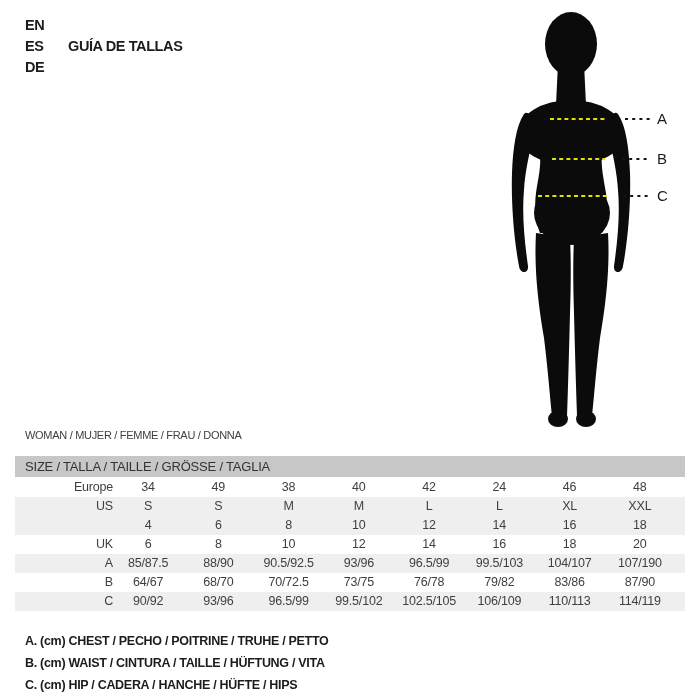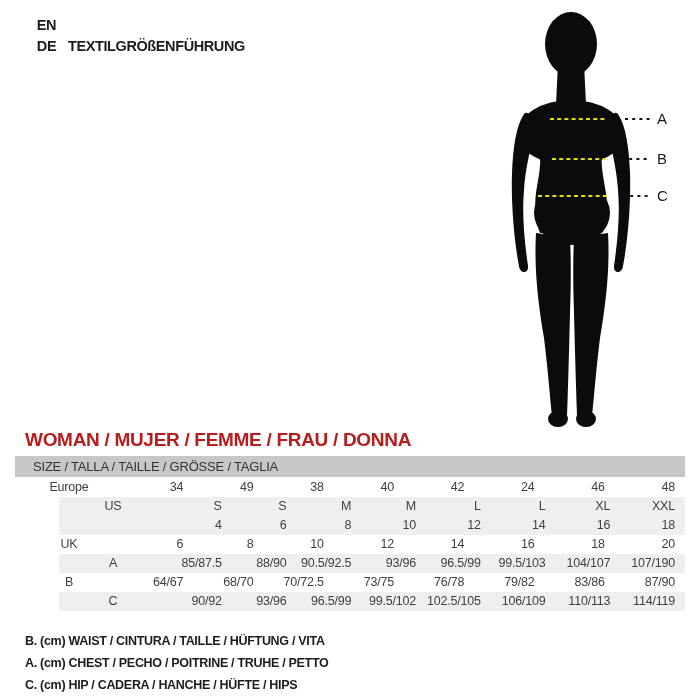--- a/index.html
+++ b/index.html
@@ -11,81 +11,84 @@
   }
   .canvas { position: relative; width: 700px; height: 700px; overflow: hidden; background: #fff; }
 
   
   .lang-block { position: absolute; left: 25px; top: 14px; }
   .lang-row { display: flex; height: 21px; align-items: center; }
   .lang-code, .lang-label {
     font-weight: bold; font-size: 14.5px; letter-spacing: -0.4px; color: #1c1c1c;
     white-space: nowrap;
   }
-  .lang-code { width: 43px; text-align: center; }
+  .lang-code { width: 43px; }
 
   
   .figure { position: absolute; left: 478px; top: 8px; width: 212px; height: 424px; }
   .figure svg { display: block; }
   .marker-label { font-family: "Liberation Sans", sans-serif; font-size: 15px; fill: #1b1b1b; }
 
   
   .section-title {
     position: absolute; left: 25px; top: 429px;
-    font-weight: bold; font-size: 19px; letter-spacing: -0.3px; color: #b91c1c;
+    font-weight: normal; font-size: 11px; letter-spacing: -0.3px; color: #404040;
     white-space: nowrap;
   }
 
   
   .size-table { position: absolute; left: 15px; top: 456px; width: 670px; }
   .table-header {
     height: 21px; line-height: 21px;
     background: var(--header-bg, #c7c7c7);
     color: #333; font-size: 13px; letter-spacing: -0.2px;
-    padding-left: 18px; box-sizing: border-box;
+    padding-left: 10px; box-sizing: border-box;
     margin-bottom: 1px;
   }
   .table-row {
     display: grid;
     grid-template-columns: 98px repeat(8, 1fr);
     height: 19px; line-height: 19px;
     padding-right: 10px; box-sizing: border-box;
     font-size: 12.5px; letter-spacing: -0.2px; color: #3f3f3f;
     background: #ffffff;
   }
-  .table-row.shaded { background: var(--alt-row-bg, #efefef); margin-left: 44px; }
+  .table-row.shaded { background: var(--alt-row-bg, #efefef); }
   .row-values { display: contents; }
   .cell { overflow: hidden; white-space: nowrap; }
-  .label-cell { text-align: center; padding-left: 10px; box-sizing: border-box; }
-  .value-cell { text-align: right; }
+  .label-cell { text-align: right; padding-left: 10px; box-sizing: border-box; }
+  .value-cell { text-align: center; }
 
   
   .legend { position: absolute; left: 25px; top: 630px; }
   .legend-line {
     height: 22px; line-height: 22px;
     font-weight: bold; font-size: 12.5px; letter-spacing: -0.3px; color: #1c1c1c;
     white-space: nowrap;
   }
 </style>
 </head>
 <body>
 
 <div class="canvas">
 
   <div class="lang-block">
 
       <div class="lang-row">
         <span class="lang-code">EN</span>
       </div>
 
+      <div class="lang-row">
+        <span class="lang-code">ES</span>
+        <span class="lang-label">GUÍA DE TALLAS</span>
+      </div>
 
 
       <div class="lang-row">
         <span class="lang-code">DE</span>
-        <span class="lang-label">TEXTILGRÖßENFÜHRUNG</span>
       </div>
 
     </div>
 
   <div class="figure">
     <svg width="212" height="424" viewBox="0 0 212 424" xmlns="http://www.w3.org/2000/svg">
       <g style="fill: var(--silhouette, #0b0b0b);">
         <ellipse cx="93" cy="36" rx="26" ry="32"></ellipse>
         <path d="M80,55 L106,55 L108,97 L78,97 Z"></path>
         <ellipse cx="93" cy="125" rx="53" ry="33"></ellipse>
@@ -278,20 +281,20 @@
               <div class="cell value-cell">110/113</div>
             
               <div class="cell value-cell">114/119</div>
             </div>
         </div>
       </div>
   </div>
 
   <div class="legend">
 
+      <div class="legend-line">A. (cm) CHEST / PECHO / POITRINE / TRUHE / PETTO</div>
+
       <div class="legend-line">B. (cm) WAIST / CINTURA / TAILLE / HÜFTUNG / VITA</div>
-
-      <div class="legend-line">A. (cm) CHEST / PECHO / POITRINE / TRUHE / PETTO</div>
 
       <div class="legend-line">C. (cm) HIP / CADERA / HANCHE / HÜFTE / HIPS</div>
     </div>
 
 </div>
 
 </body></html>

